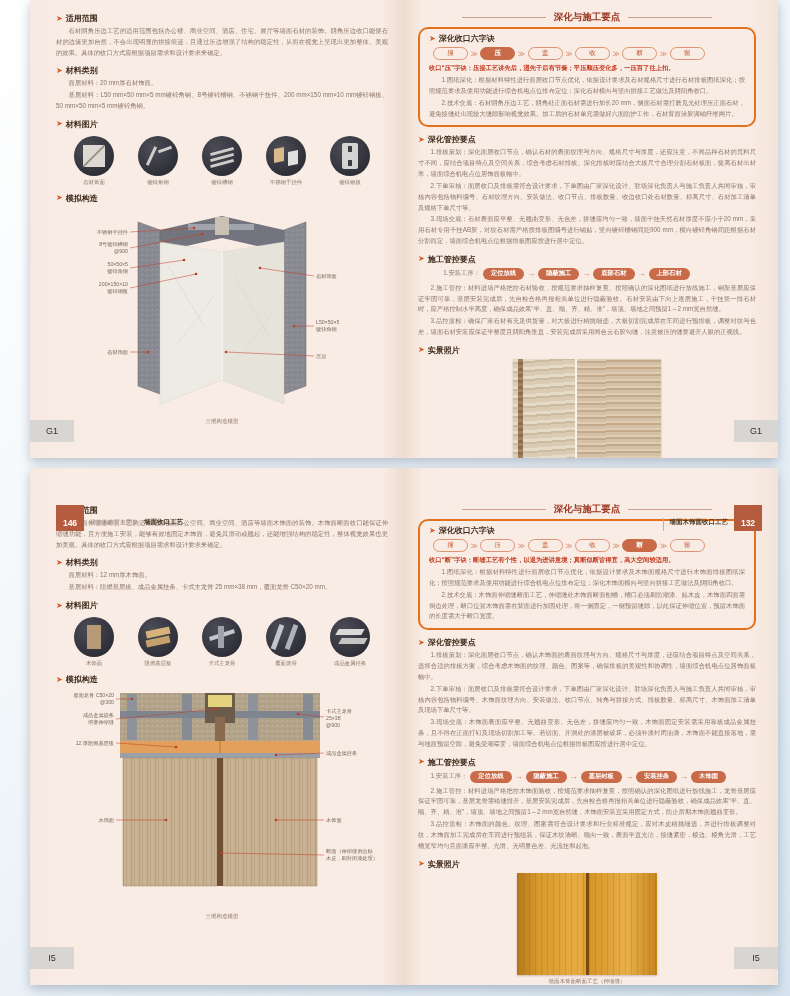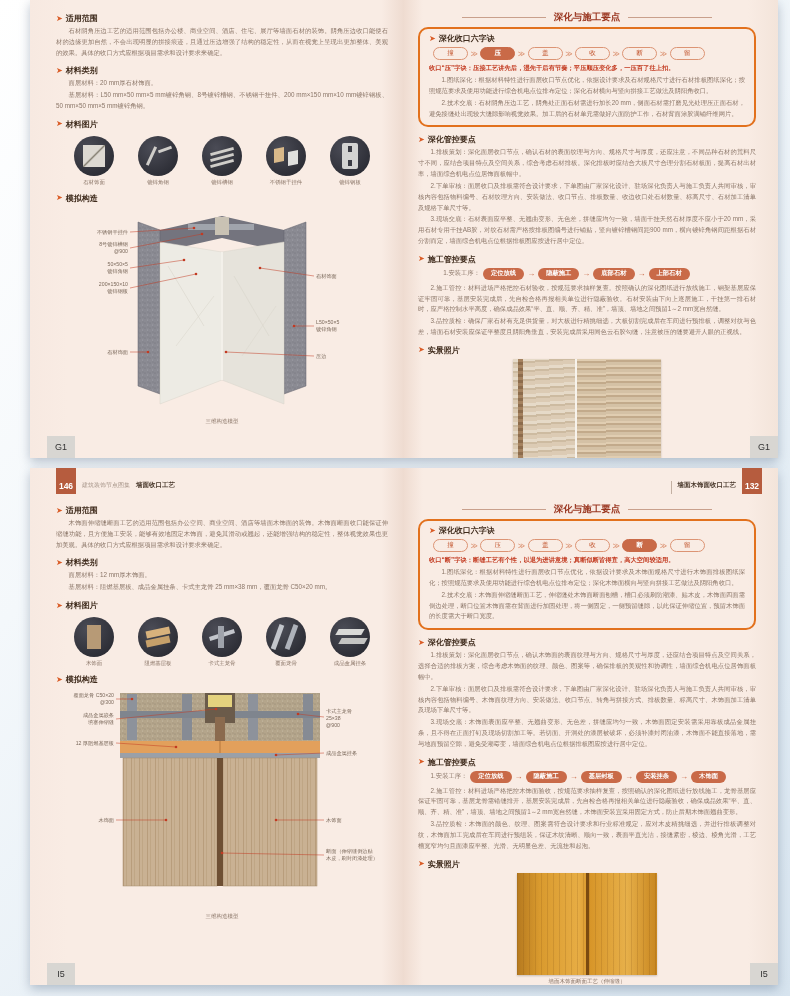--- a/index.html
+++ b/index.html
@@ -28,22 +28,22 @@
     background:radial-gradient(circle at 35% 30%,#4b4c56,#2d2e36 75%);overflow:hidden;}
   .gl{position:absolute;background:#cfcdc9;}
   .mat-cap{font-size:5.4px;color:#8b7668;margin-top:3px;}
 
   .mock{margin-top:2px;text-align:center;}
   .mock-cap{font-size:5.5px;color:#8b7668;margin-top:2px;}
   .dlbl{font-size:5.2px;fill:#7c6a5c;}
   .dline{stroke:#c23a22;stroke-width:.5;fill:none;}
   .ddot{fill:#c23a22;}
 
-  .ctab{position:absolute;bottom:0;width:28px;height:22px;background:#d8d6d2;color:#333;
-    font-size:9px;display:flex;align-items:center;justify-content:center;margin-left:17px;}
+  .ctab{position:absolute;bottom:16px;width:44px;height:22px;background:#d8d6d2;color:#333;
+    font-size:9px;display:flex;align-items:center;justify-content:center;}
   .ctab.l{left:0;} .ctab.r{right:0;}
 
   .page-title{display:flex;align-items:center;justify-content:center;gap:8px;
     color:#9a3620;font-weight:bold;font-size:9.5px;margin:5px 0 3px;}
   .tline{flex:0 0 84px;height:1px;background:#c9a08c;}
 
   .six-box{border:2px solid #e2711d;border-radius:10px;padding:4px 9px 5px;margin:2px 0 2px;}
   .pills{display:flex;align-items:center;gap:2.5px;margin:3px 0 3px 4px;}
   .pill{min-width:33px;padding:1px 0;text-align:center;border:1px solid #dc9474;border-radius:8px;
     color:#c2552e;font-size:6.5px;background:transparent;}
@@ -66,22 +66,22 @@
   .photo-cap{font-size:5.5px;color:#8b7668;margin-top:3px;}
 
   .photo-wood{width:140px;height:102px;margin:0 auto;position:relative;box-shadow:0 1px 2px rgba(0,0,0,.2);
     background:linear-gradient(90deg,#b5791f 0%,#d99a2e 16%,#e7ad44 44%,#d79528 52%,#e7b04a 78%,#c8861f 100%);}
   .pw-grain{position:absolute;inset:0;
     background:repeating-linear-gradient(90deg,rgba(122,74,16,.18) 0 1px,transparent 1px 6px);}
   .pw-gap{position:absolute;left:49%;top:0;width:3px;height:100%;background:#7a4a10;}
 
   .hdr146{position:absolute;top:0;left:26px;display:flex;align-items:flex-end;gap:6px;}
   .hdr147{position:absolute;top:0;right:16px;display:flex;align-items:flex-end;gap:6px;}
-  .numtab{width:20px;height:26px;background:#b65c3e;color:#fff;font-size:8.5px;font-weight:bold;
-    display:flex;align-items:flex-end;justify-content:center;padding-bottom:3px;box-sizing:border-box;}
+  .numtab{width:28px;height:26px;background:#b65c3e;color:#fff;font-size:8.5px;font-weight:bold;
+    display:flex;align-items:flex-end;justify-content:center;padding-bottom:3px;box-sizing:border-box;margin-top:37px;}
   .hdr-book{font-size:6px;color:#a8968a;padding-bottom:4px;}
   .hdr-chap{font-size:6.5px;color:#4a392c;font-weight:bold;padding-bottom:4px;}
   .hdr-chap.div{border-left:1px solid #c3b0a2;padding-left:6px;}
 </style>
 </head>
 <body>
 
 <div class="stage">
 
   <div class="spread" id="spread1">

